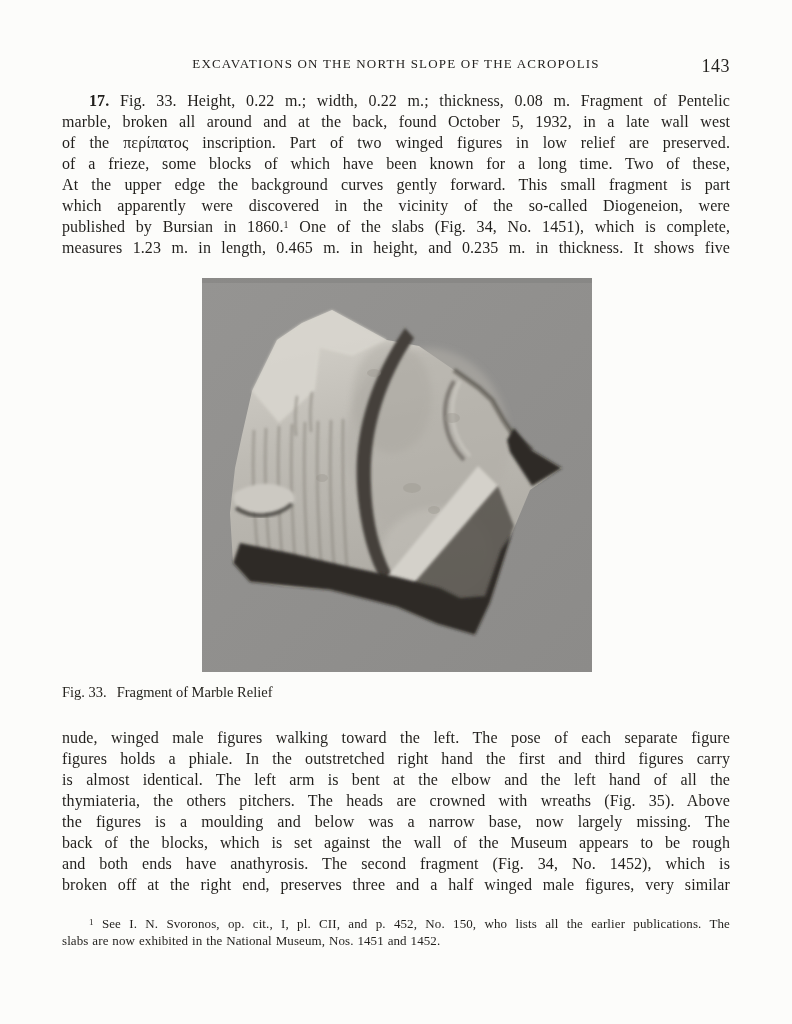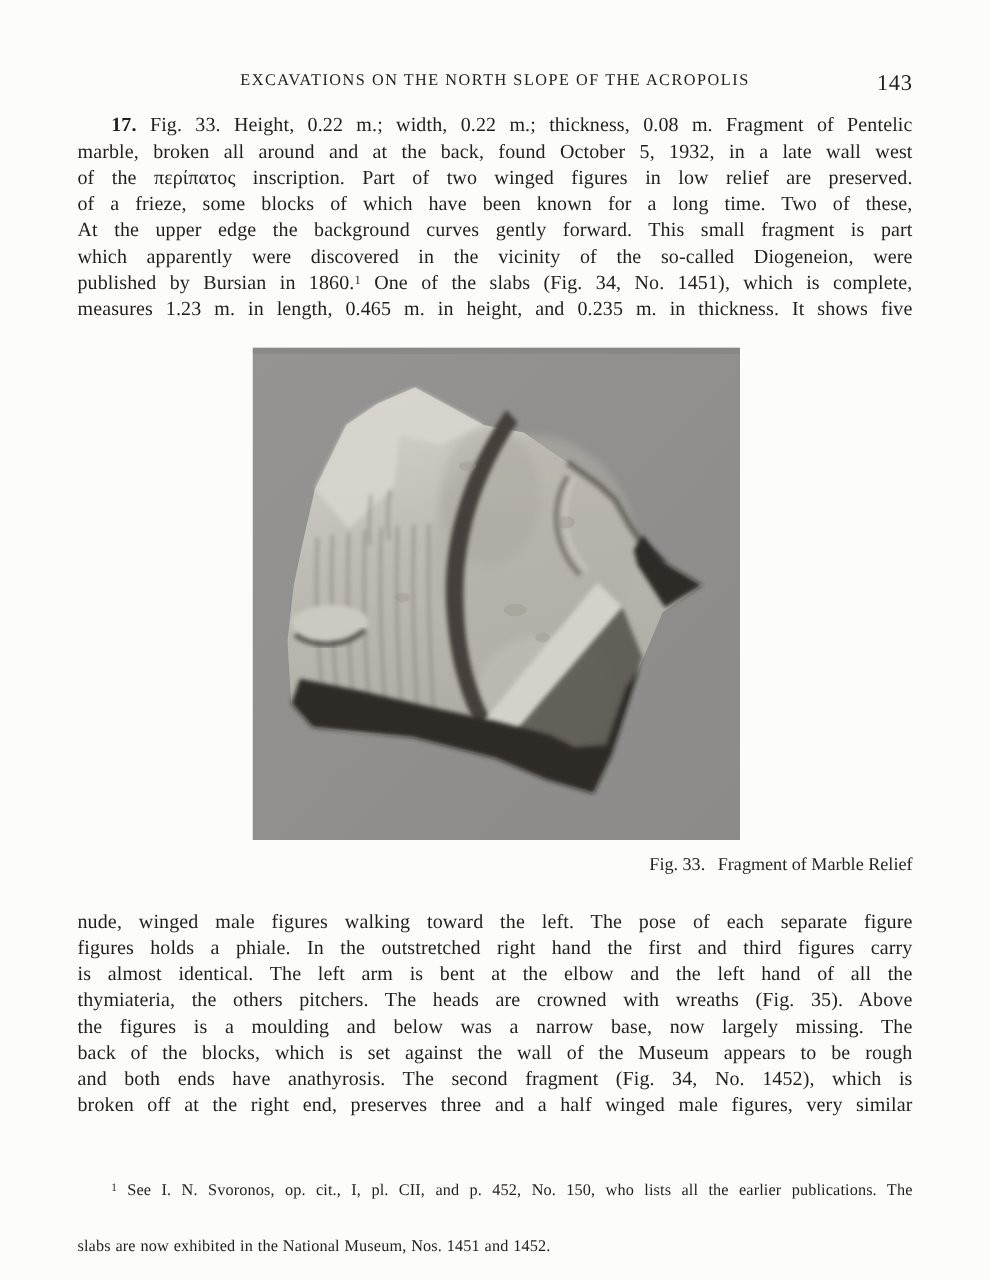--- a/index.html
+++ b/index.html
@@ -21,31 +21,31 @@
   .textblock .jline {
     height:21px; line-height:21px; overflow:hidden;
     text-align:justify; text-align-last:justify;
     letter-spacing:.1px; word-spacing:.5px;
   }
   .textblock .jline.indent { padding-left:27px; }
   .textblock .jline.noj { text-align-last:left; }
   .para1 { top:90px; }
   .para2 { top:727px; }
   .footnote { top:915px; font-size:13px; }
-  .footnote .jline { height:17px; line-height:17px;margin-top:28px; }
+  .footnote .jline { height:17px; line-height:17px; }
   .b { font-weight:bold; }
   .i { }
   .sup { font-size:10px; vertical-align:4px; line-height:0; }
   .footnote .sup { font-size:9px; vertical-align:3px; }
 
   
   .photo { position:absolute; left:202px; top:278px; width:390px; height:394px; }
   .caption {
     position:absolute; left:62px; top:684px; width:668px;
-    text-align:right; font-size:14.5px; color:#26241f;
+    text-align:left; font-size:14.5px; color:#26241f;
   }
   .caption .cap-fig { margin-right:10px; }
 </style>
 </head>
 <body>
 
 <div class="page">
 
   <div class="header-row">
     <span class="header-title">EXCAVATIONS ON THE NORTH SLOPE OF THE ACROPOLIS</span>

